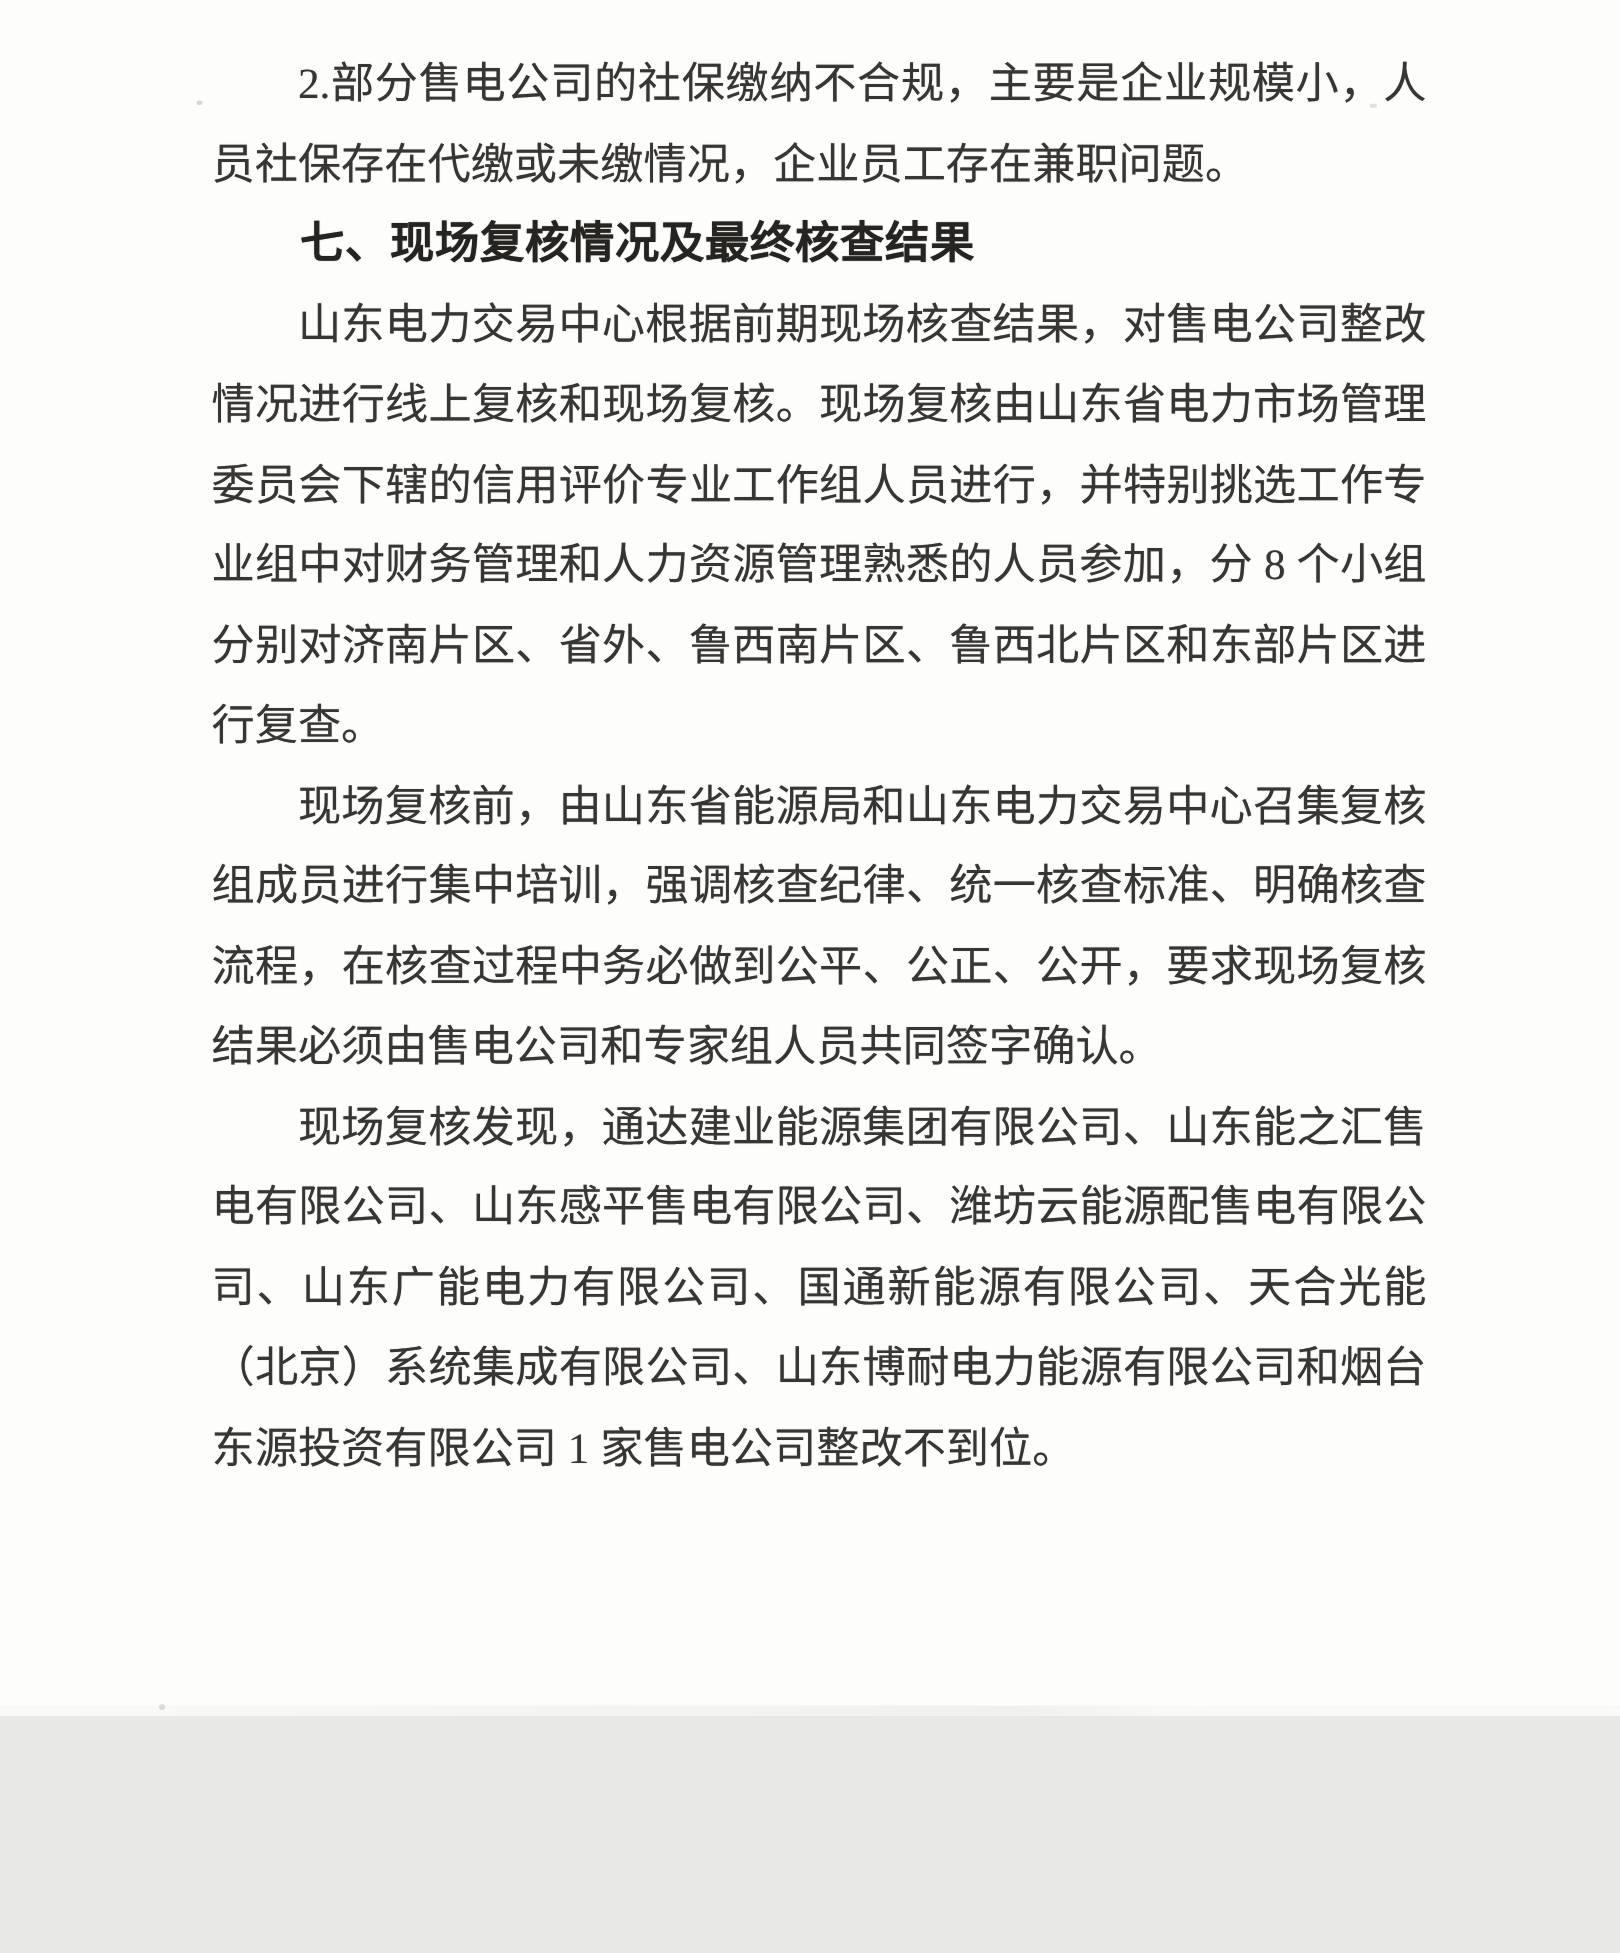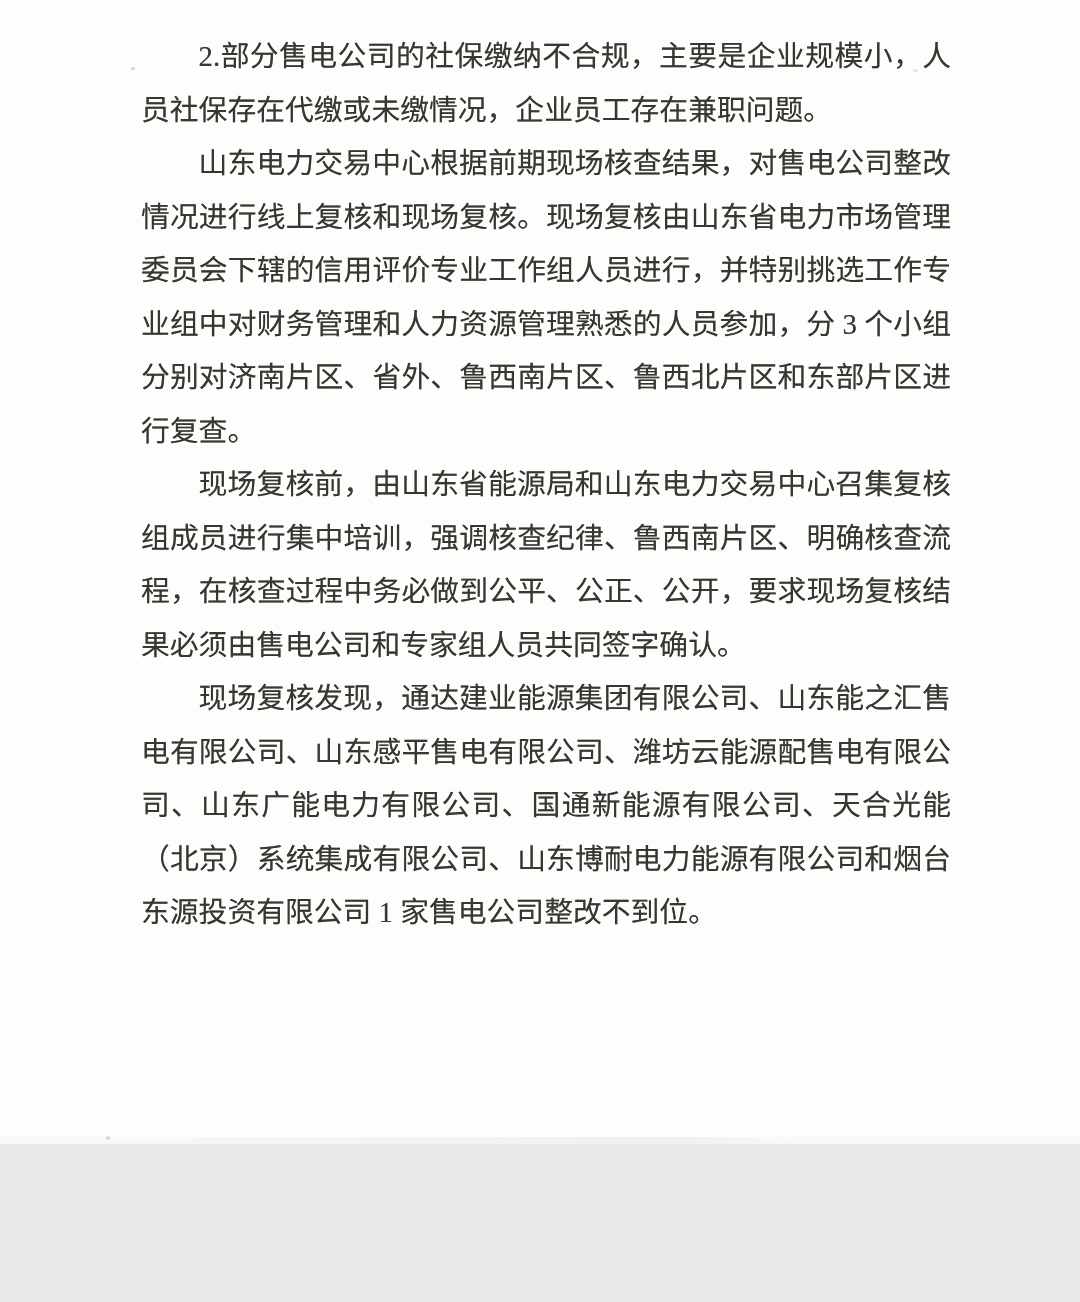--- a/index.html
+++ b/index.html
@@ -76,22 +76,23 @@
     background: linear-gradient(90deg, rgba(0,0,0,0.015) 0%, rgba(0,0,0,0.05) 63%, rgba(0,0,0,0.02) 72%, rgba(0,0,0,0.015) 100%);
   }
 </style>
 </head>
 <body>
 
 <div class="page">
 
   <div class="content">
     <p class="para">2.部分售电公司的社保缴纳不合规，主要是企业规模小，人员社保存在代缴或未缴情况，企业员工存在兼职问题。</p>
-    <p class="para">山东电力交易中心根据前期现场核查结果，对售电公司整改情况进行线上复核和现场复核。现场复核由山东省电力市场管理委员会下辖的信用评价专业工作组人员进行，并特别挑选工作专业组中对财务管理和人力资源管理熟悉的人员参加，分 3 个小组分别对济南片区、省外、鲁西南片区、鲁西北片区和东部片区进行复查。</p>
-    <p class="para">现场复核前，由山东省能源局和山东电力交易中心召集复核组成员进行集中培训，强调核查纪律、鲁西南片区、明确核查流程，在核查过程中务必做到公平、公正、公开，要求现场复核结果必须由售电公司和专家组人员共同签字确认。</p>
+    <h2 class="heading">七、现场复核情况及最终核查结果</h2>
+    <p class="para">山东电力交易中心根据前期现场核查结果，对售电公司整改情况进行线上复核和现场复核。现场复核由山东省电力市场管理委员会下辖的信用评价专业工作组人员进行，并特别挑选工作专业组中对财务管理和人力资源管理熟悉的人员参加，分 8 个小组分别对济南片区、省外、鲁西南片区、鲁西北片区和东部片区进行复查。</p>
+    <p class="para">现场复核前，由山东省能源局和山东电力交易中心召集复核组成员进行集中培训，强调核查纪律、统一核查标准、明确核查流程，在核查过程中务必做到公平、公正、公开，要求现场复核结果必须由售电公司和专家组人员共同签字确认。</p>
     <p class="para">现场复核发现，通达建业能源集团有限公司、山东能之汇售电有限公司、山东感平售电有限公司、潍坊云能源配售电有限公司、山东广能电力有限公司、国通新能源有限公司、天合光能（北京）系统集成有限公司、山东博耐电力能源有限公司和烟台东源投资有限公司 1 家售电公司整改不到位。</p>
   </div>
 
   <div class="page-number">— 7 —</div>
 
   <span class="speck speck-1"></span>
   <span class="speck speck-2"></span>
   <span class="speck speck-3"></span>
   <div class="bottom-strip"></div>
 

